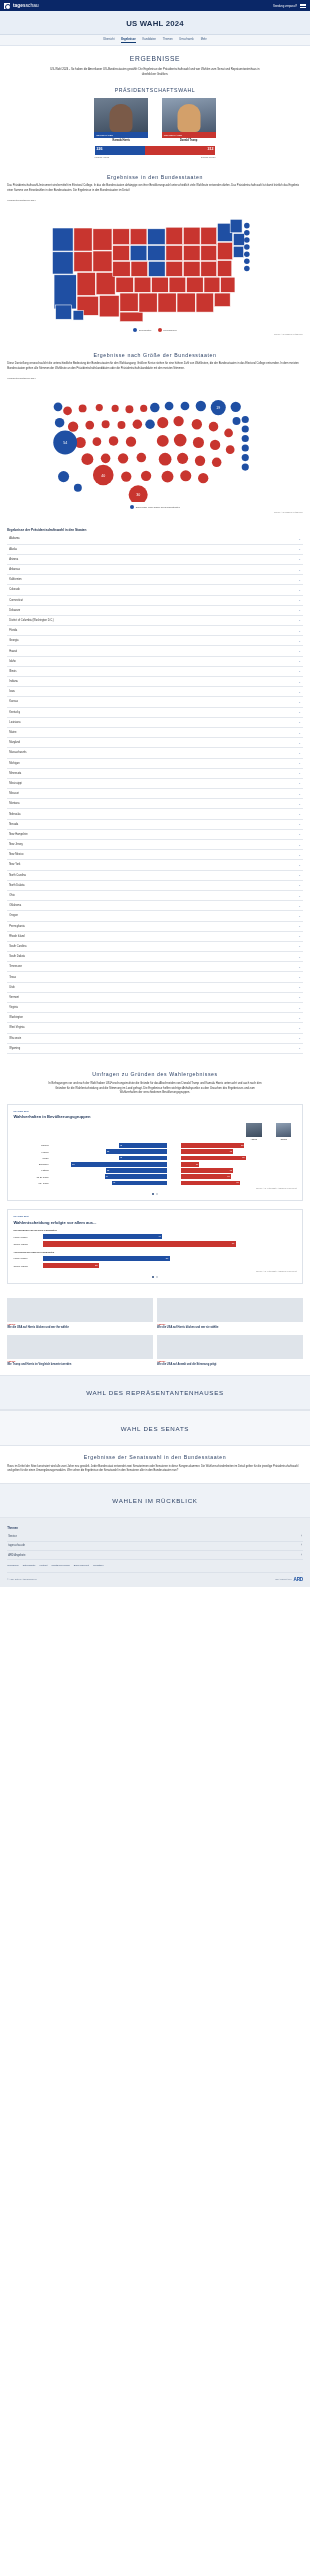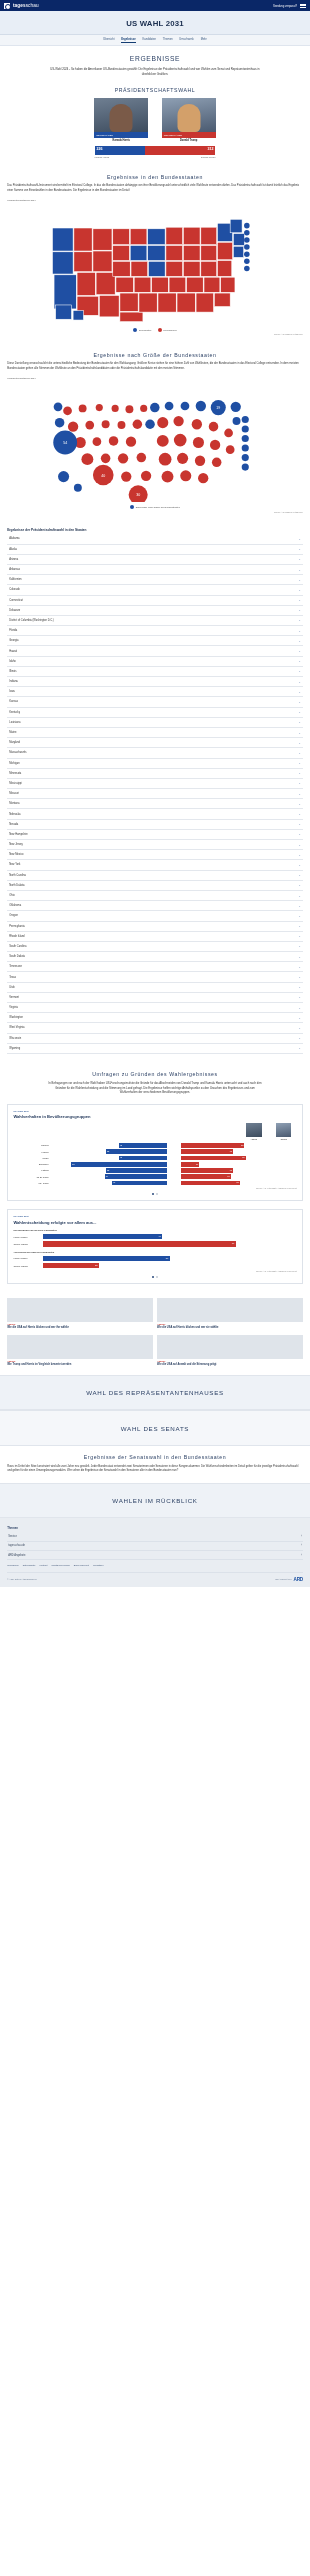--- a/index.html
+++ b/index.html
@@ -212,21 +212,21 @@
     <span class="topbar-link">Sendung verpasst?</span>
     <span class="burger">
         <span></span>
         <span></span>
         <span></span>
       </span>
   </div>
 </div>
 
 <div class="title-band">
-  <h1>US WAHL 2031</h1>
+  <h1>US WAHL 2024</h1>
 </div>
 <div class="subnav">
   <a>Übersicht</a>
   <a class="active">Ergebnisse</a>
   <a>Kandidaten</a>
   <a>Themen</a>
   <a>Umschwenk</a>
   <a>Mehr</a>
 </div>
 

